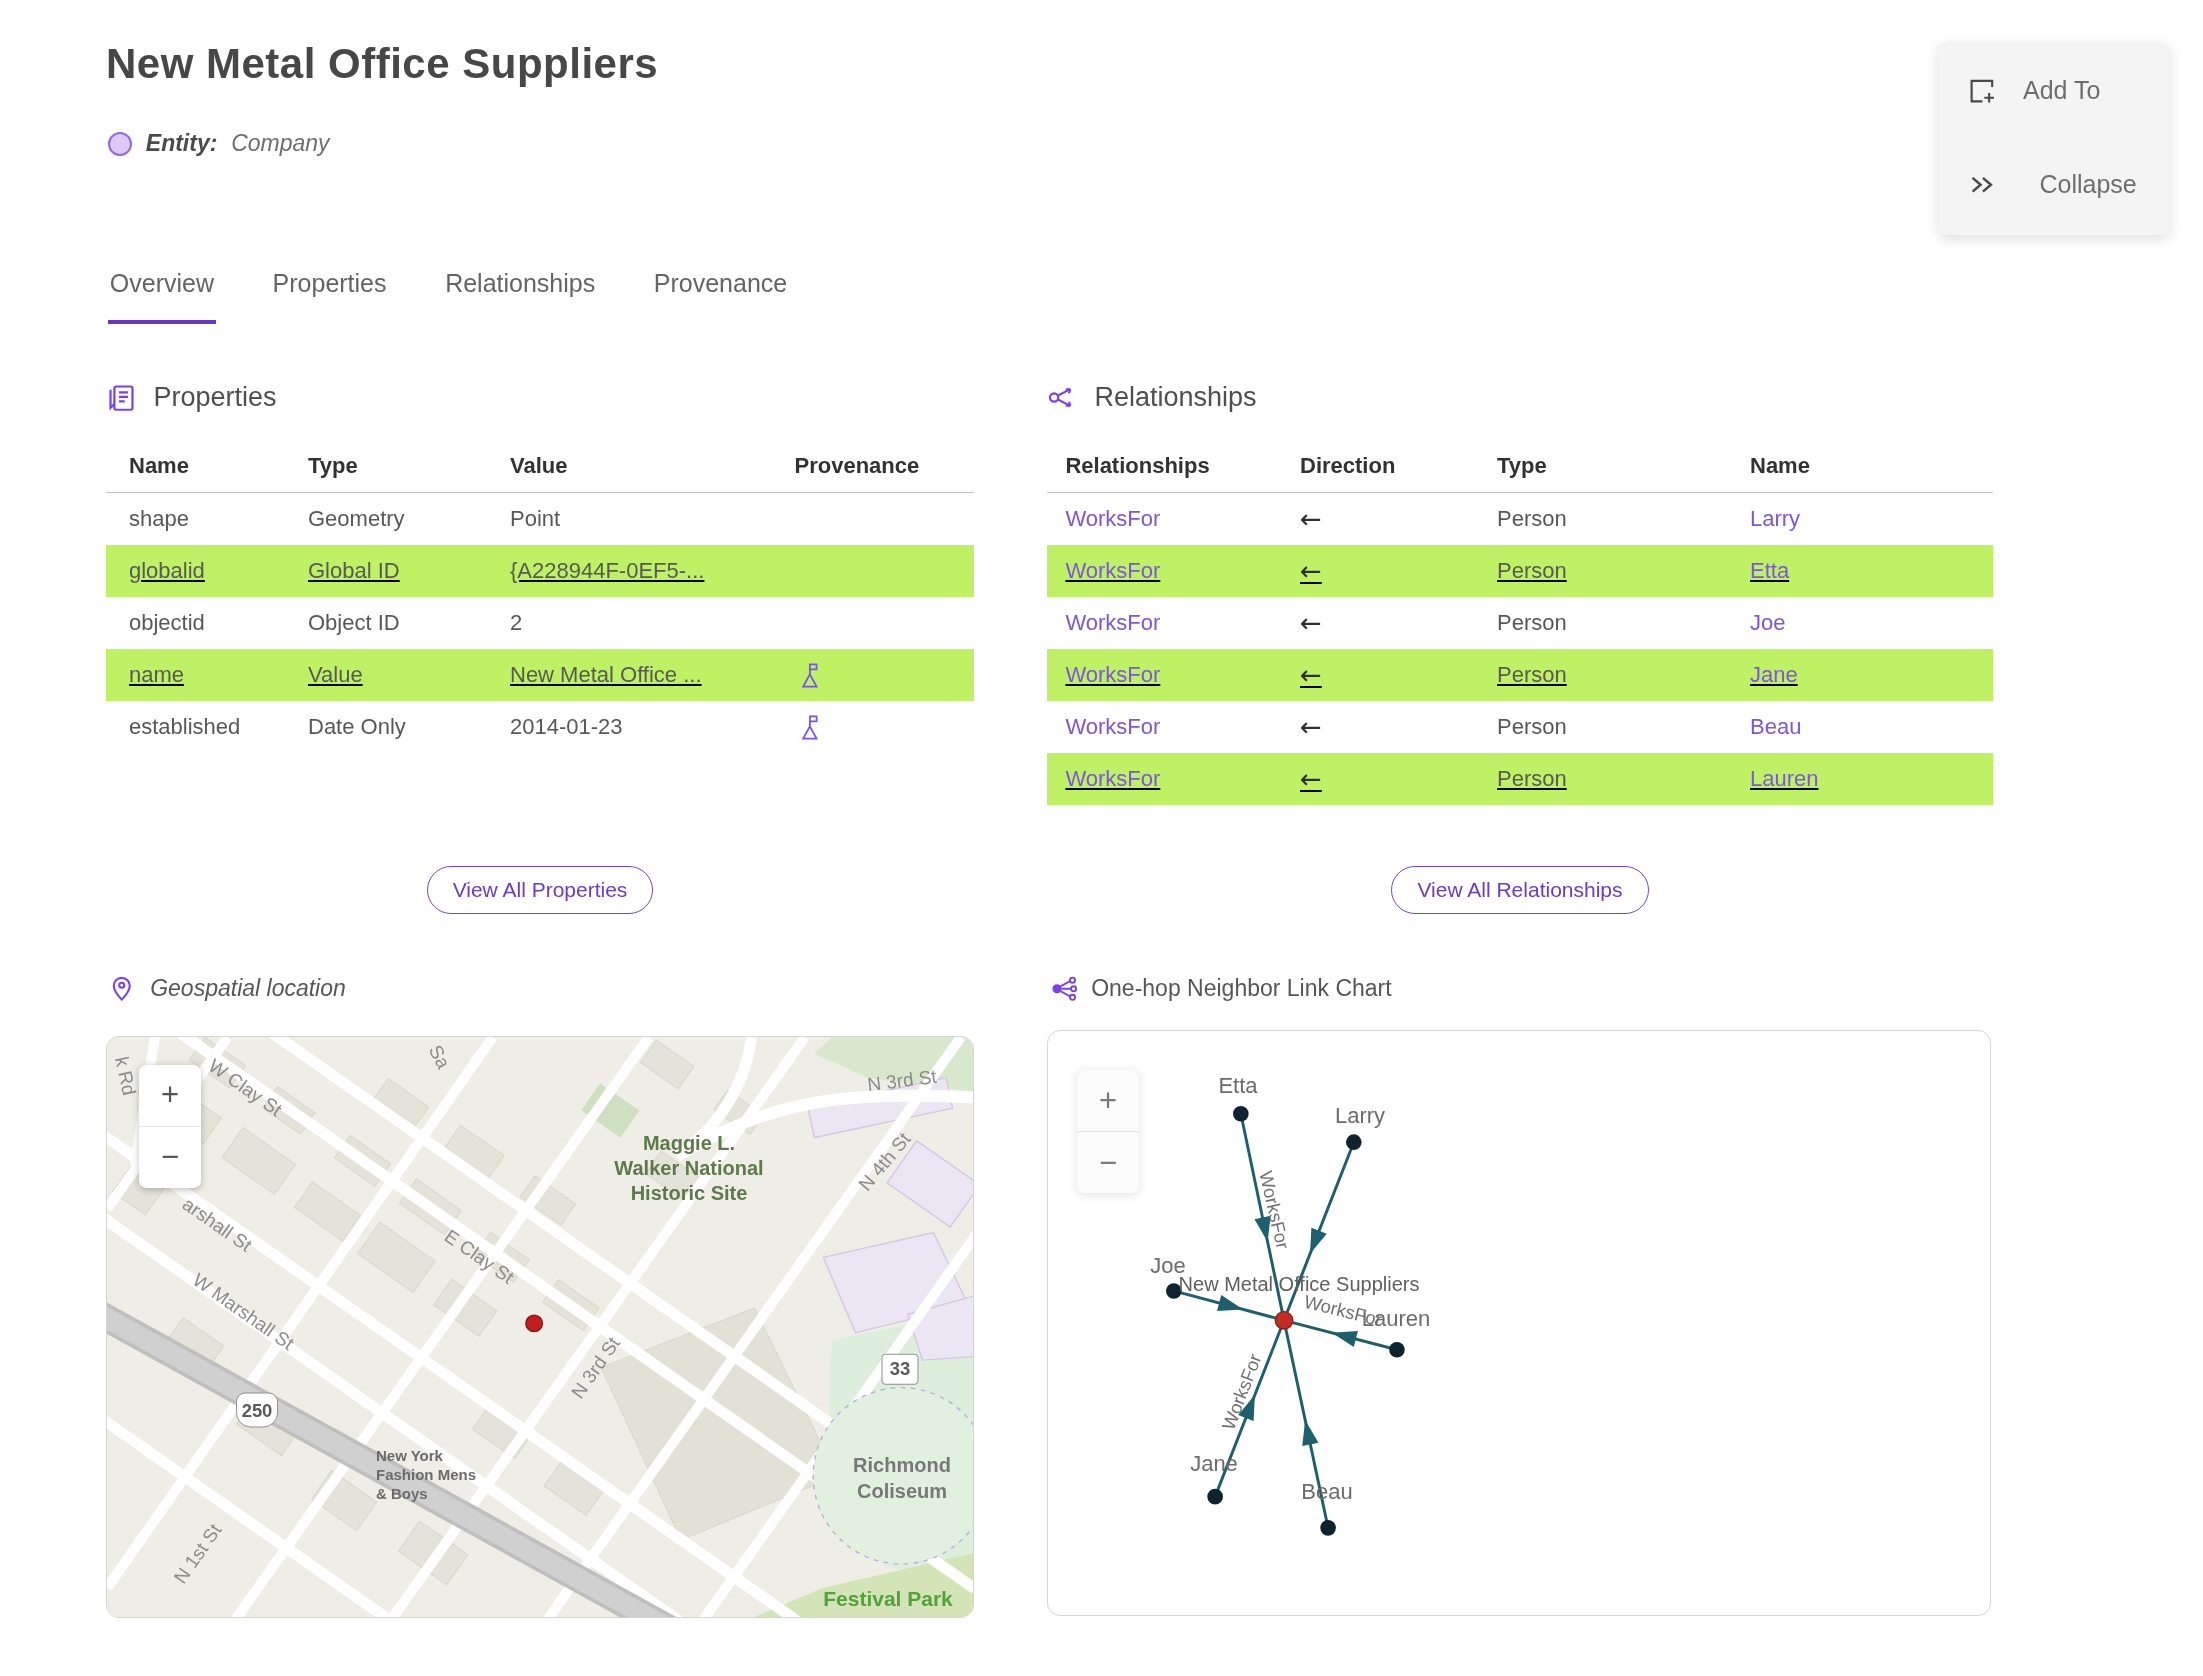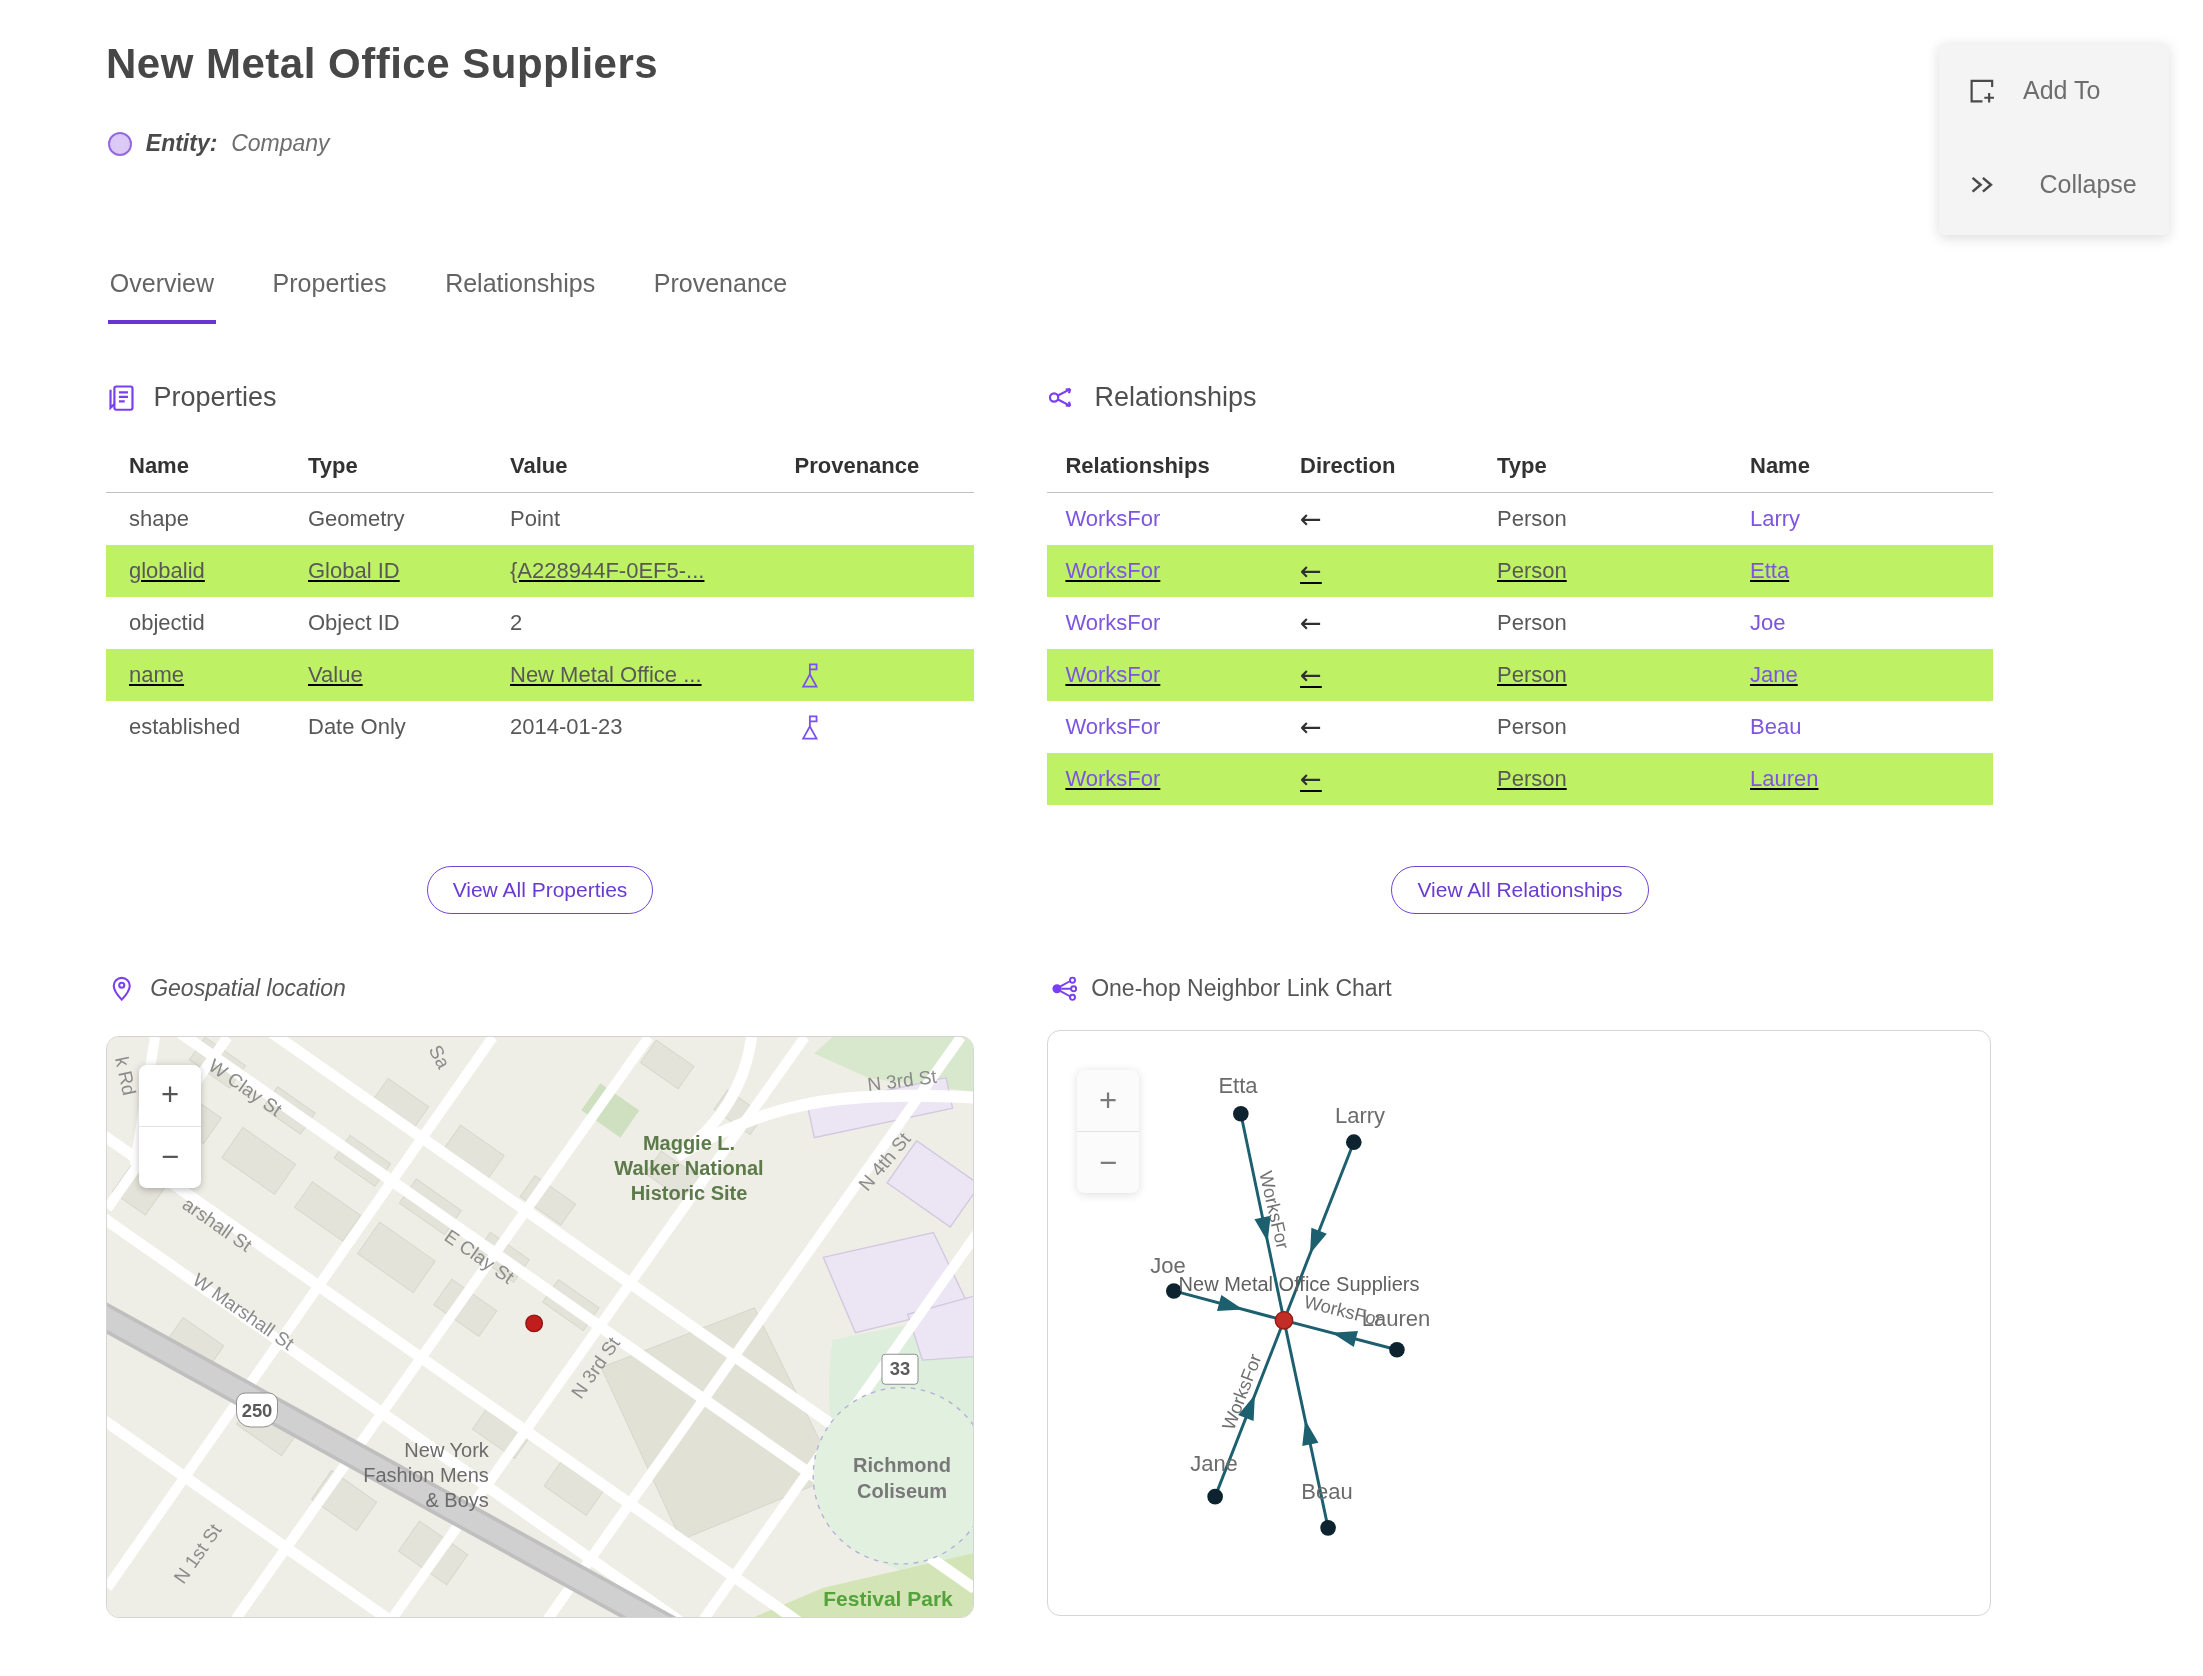--- a/index.html
+++ b/index.html
@@ -59,21 +59,21 @@
     box-shadow:0 1.8px 7.3px rgba(0,0,0,.25);display:flex;flex-direction:column;z-index:5;}
   .zoom-btn{flex:1;display:flex;align-items:center;justify-content:center;font-size:31px;color:#555;cursor:pointer;}
   .zoom-btn.top{border-bottom:0.9px solid #e2e2e2;}
   .chart-panel .zoom-ctl{box-shadow:0 1.8px 9.2px rgba(0,0,0,.12);background:#fbfbfb;}
   .chart-panel .zoom-btn{color:#7a7a7a;}
 
   
   .mlab{position:absolute;transform:translate(-50%,-50%);white-space:nowrap;color:#8b8b8b;font-size:19px;z-index:3;}
   .mlab.rot35{transform:translate(-50%,-50%) rotate(35deg);}
   .mlab.green{color:#5d7a4b;font-weight:700;font-size:20px;text-align:center;white-space:pre-line;line-height:1.25;}
-  .mlab.gray-multi{color:#6b6b6b;font-weight:400;font-size:20px;text-align:right;white-space:pre-line;line-height:1.25;}
+  .mlab.gray-multi{color:#6b6b6b;font-weight:700;font-size:15px;text-align:left;white-space:pre-line;line-height:1.25;}
   .mlab.brightgreen{color:#53a23a;font-weight:700;font-size:21px;}
   .shield{position:absolute;transform:translate(-50%,-50%);z-index:3;display:flex;align-items:center;justify-content:center;
     font-size:18.4px;font-weight:700;color:#5a5a5a;}
   .shield.sq{width:35px;height:28.5px;background:#fff;border:1.8px solid #8f8f8f;border-radius:3.7px;}
   .shield.us{width:40px;height:33px;background:#fff;border:1.8px solid #8f8f8f;border-radius:9.2px 9.2px 14.7px 14.7px;}
 
   
   .nlab{position:absolute;transform:translate(-50%,-50%);font-size:22px;color:#6b6b6b;white-space:nowrap;z-index:3;}
   .nlab.center{font-size:20px;color:#5f5f5f;}
   .elab{position:absolute;font-size:18.4px;color:#707070;white-space:nowrap;z-index:2;}

